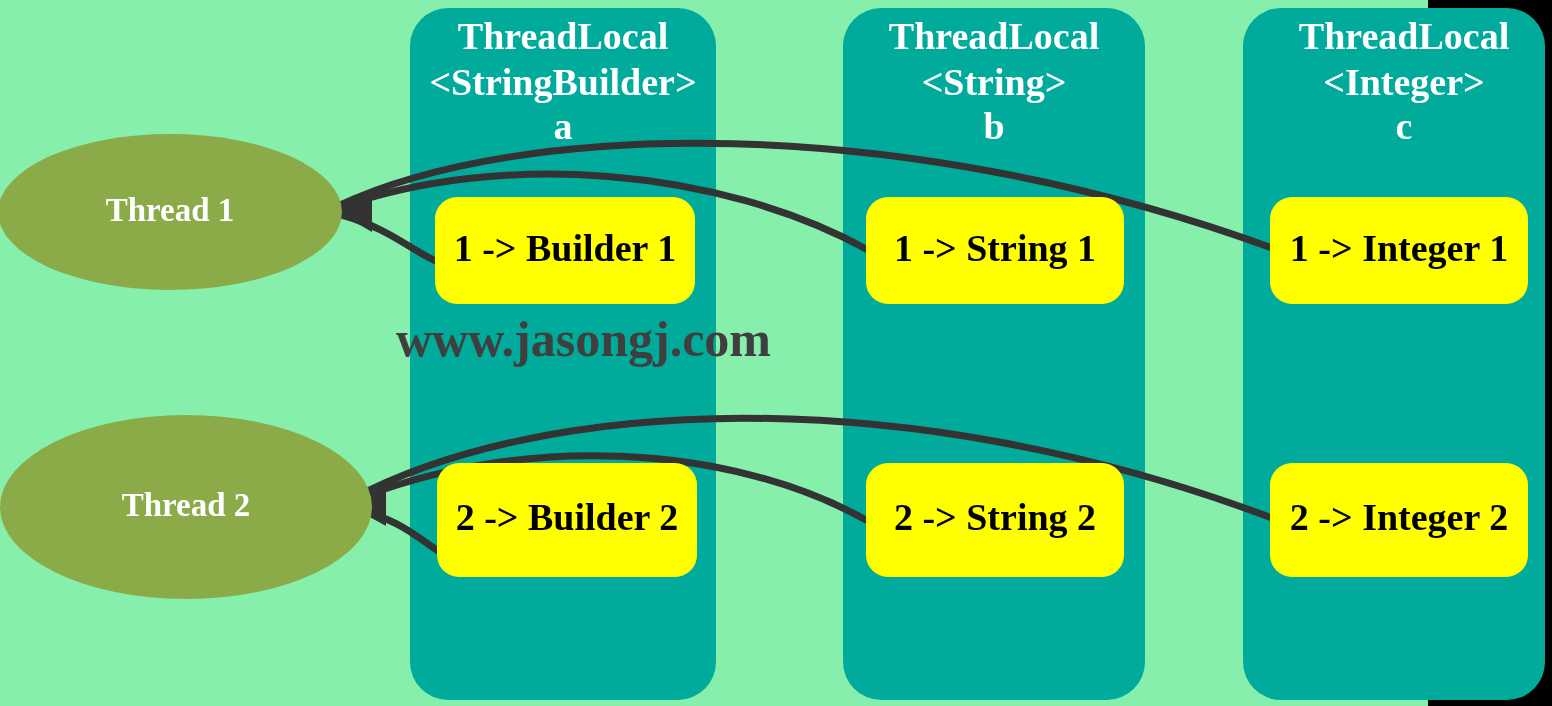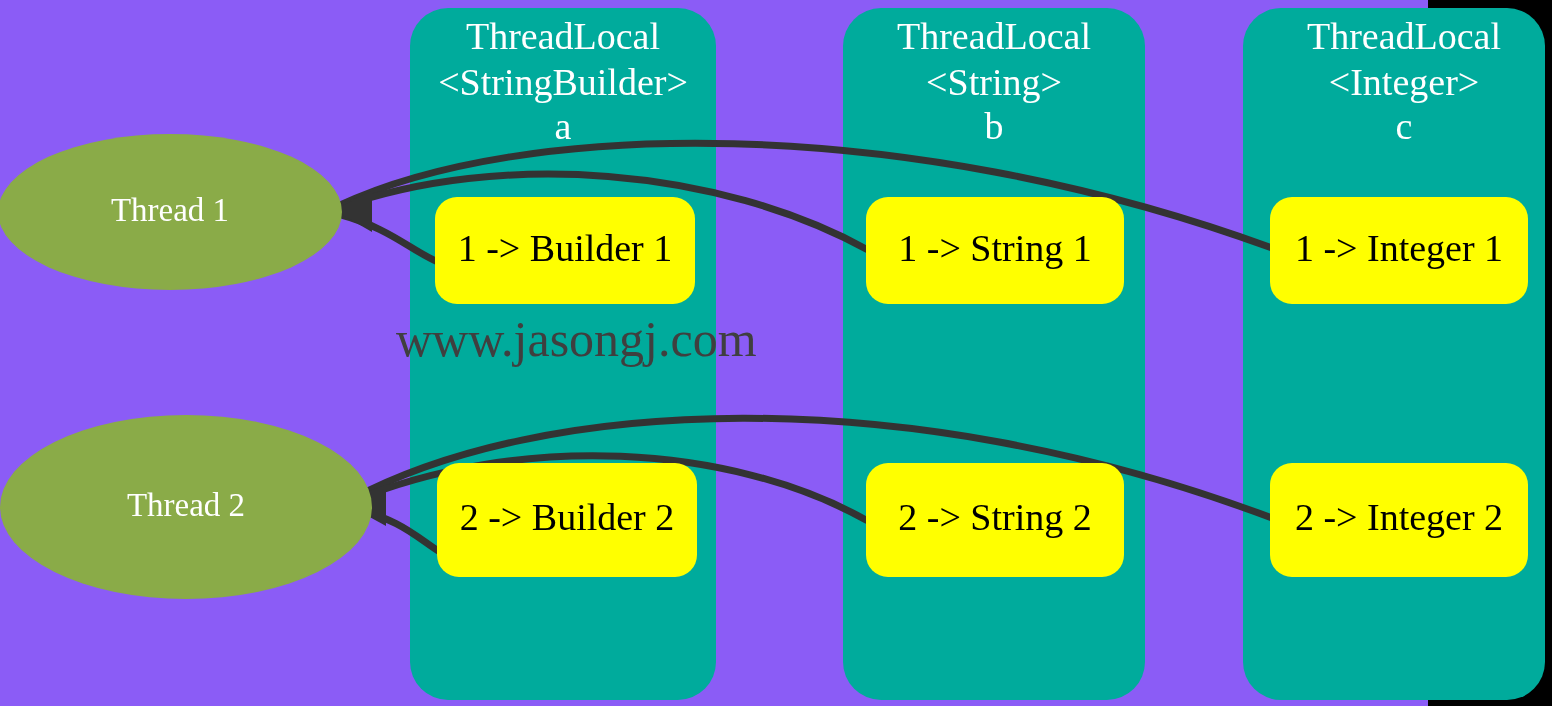--- a/index.html
+++ b/index.html
@@ -11,21 +11,22 @@
   body {
     width: 1552px;
     height: 706px;
     overflow: hidden;
     font-family: "Liberation Serif", "DejaVu Serif", serif;
   }
   #stage {
     position: relative;
     width: 1428px;
     height: 706px;
-    background: #8b5cf6;
+    background: #86efac;
+    font-weight: bold;
   }
   #diagram-svg {
     position: absolute;
     left: 0;
     top: 0;
     width: 1552px;
     height: 706px;
   }
   .col-title {
     fill: #ffffff;

